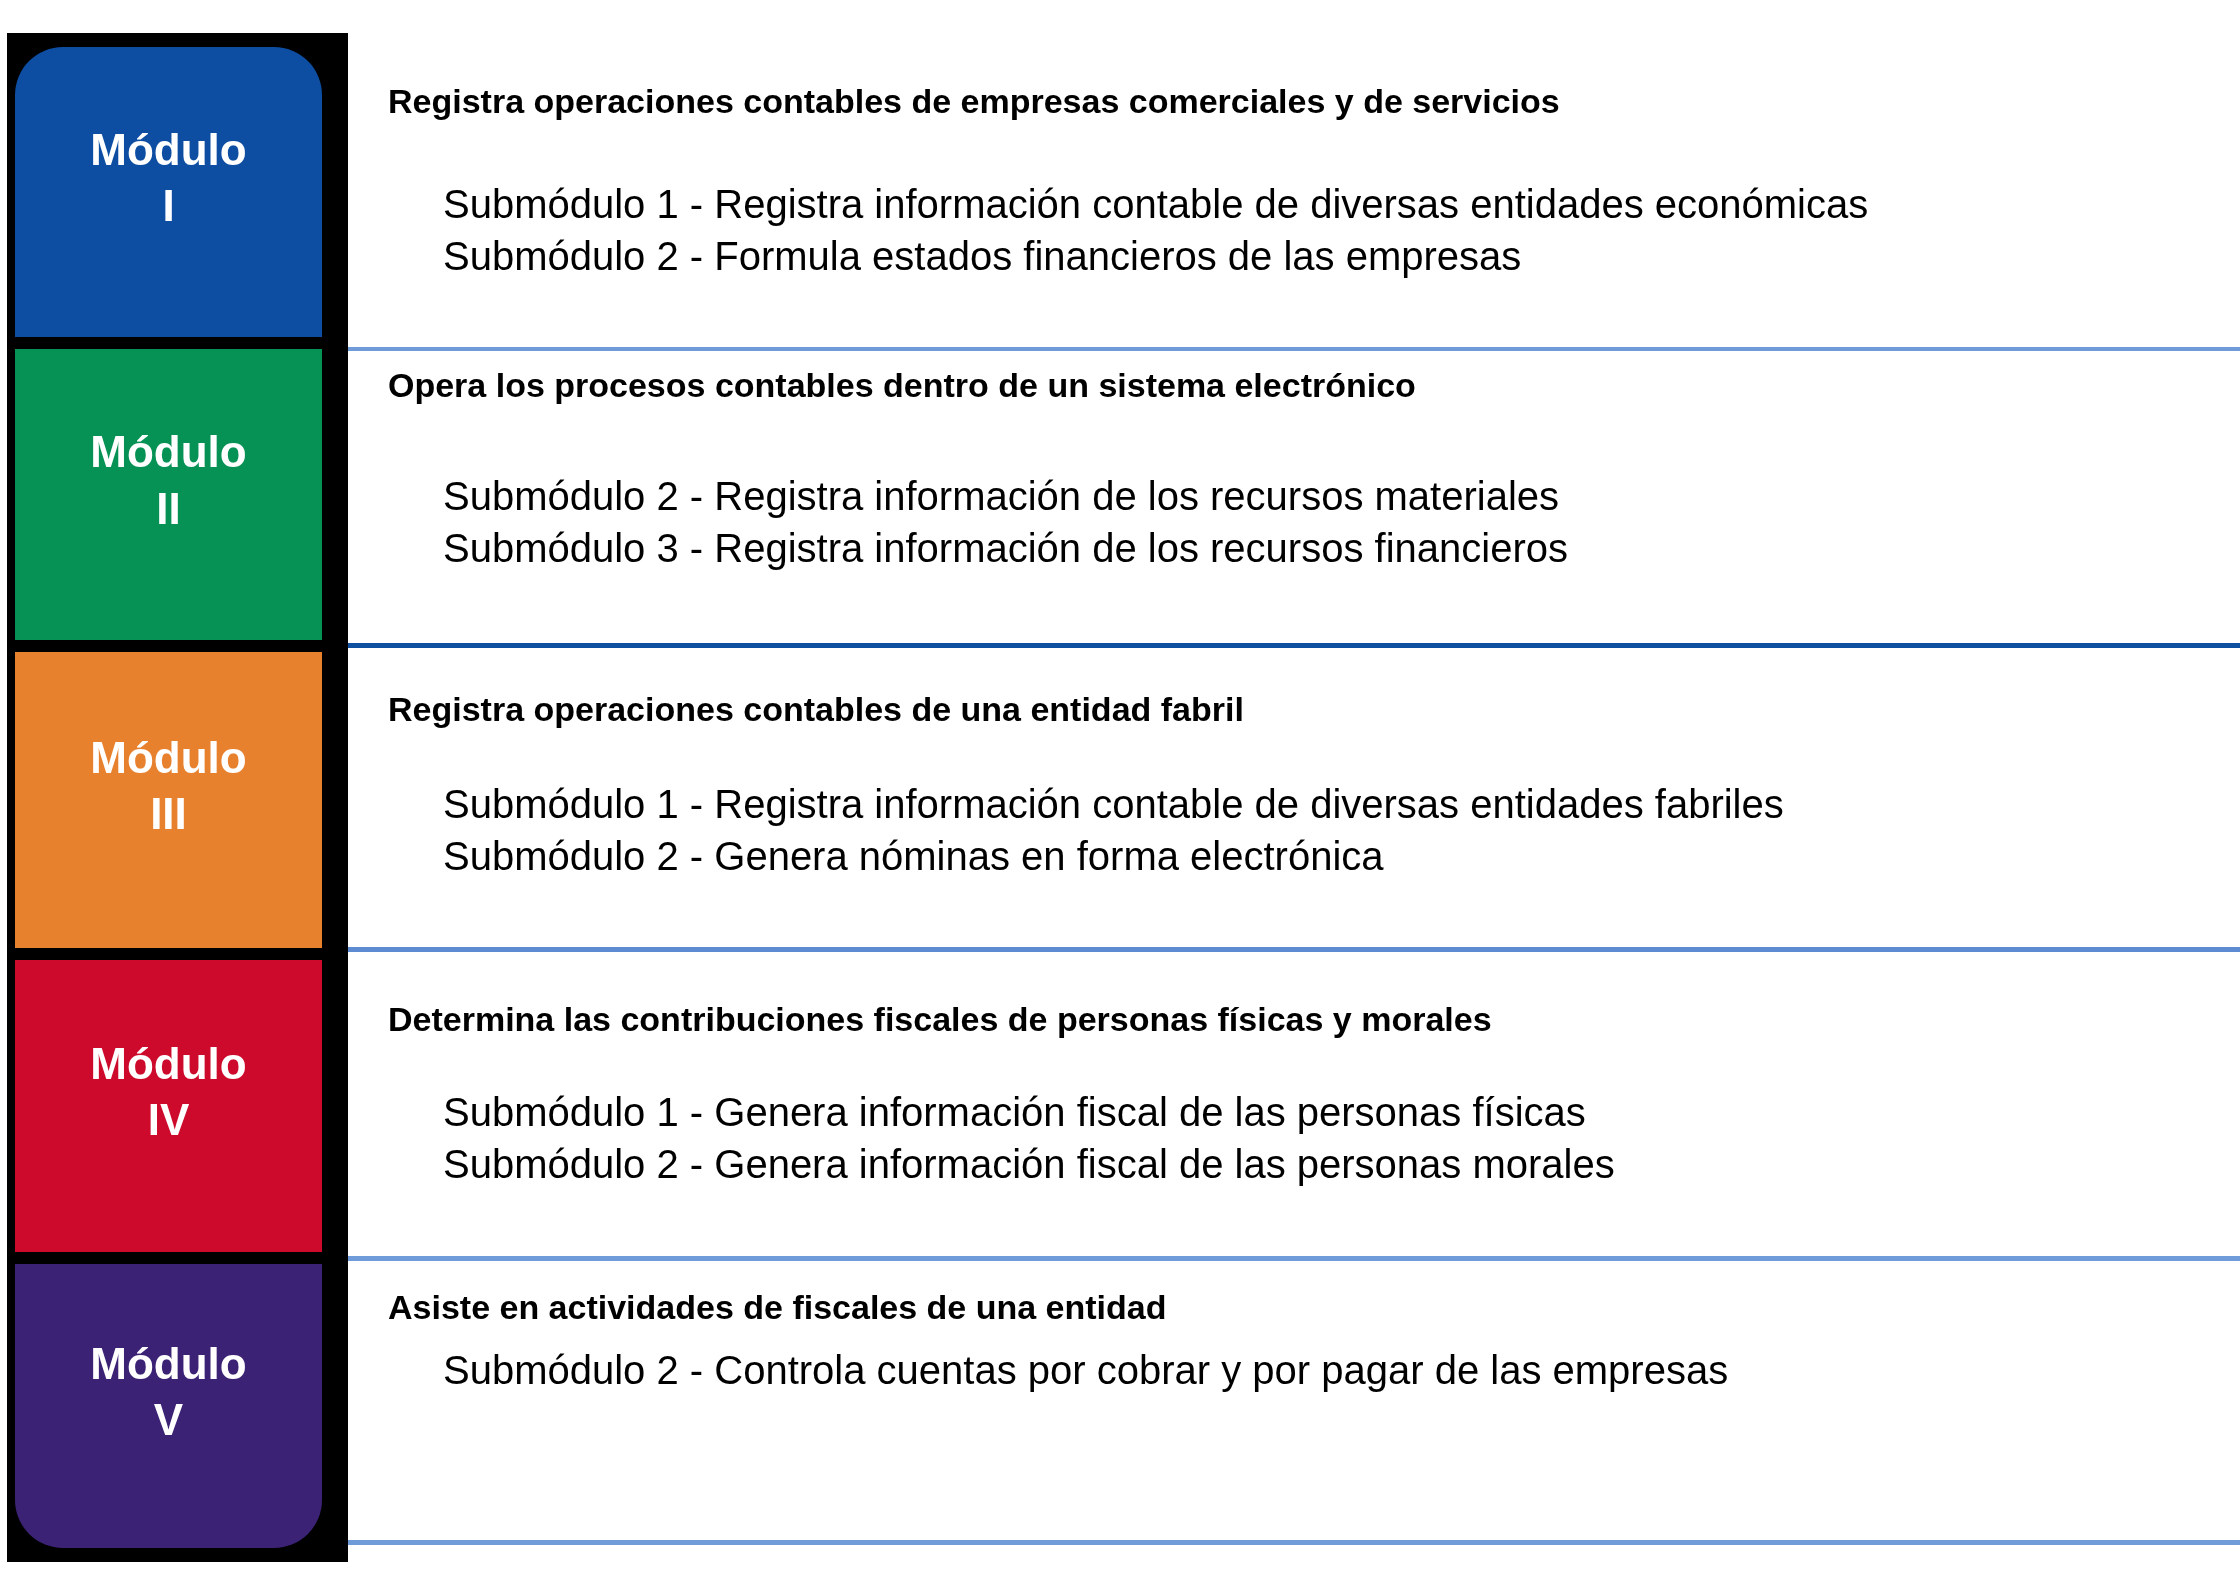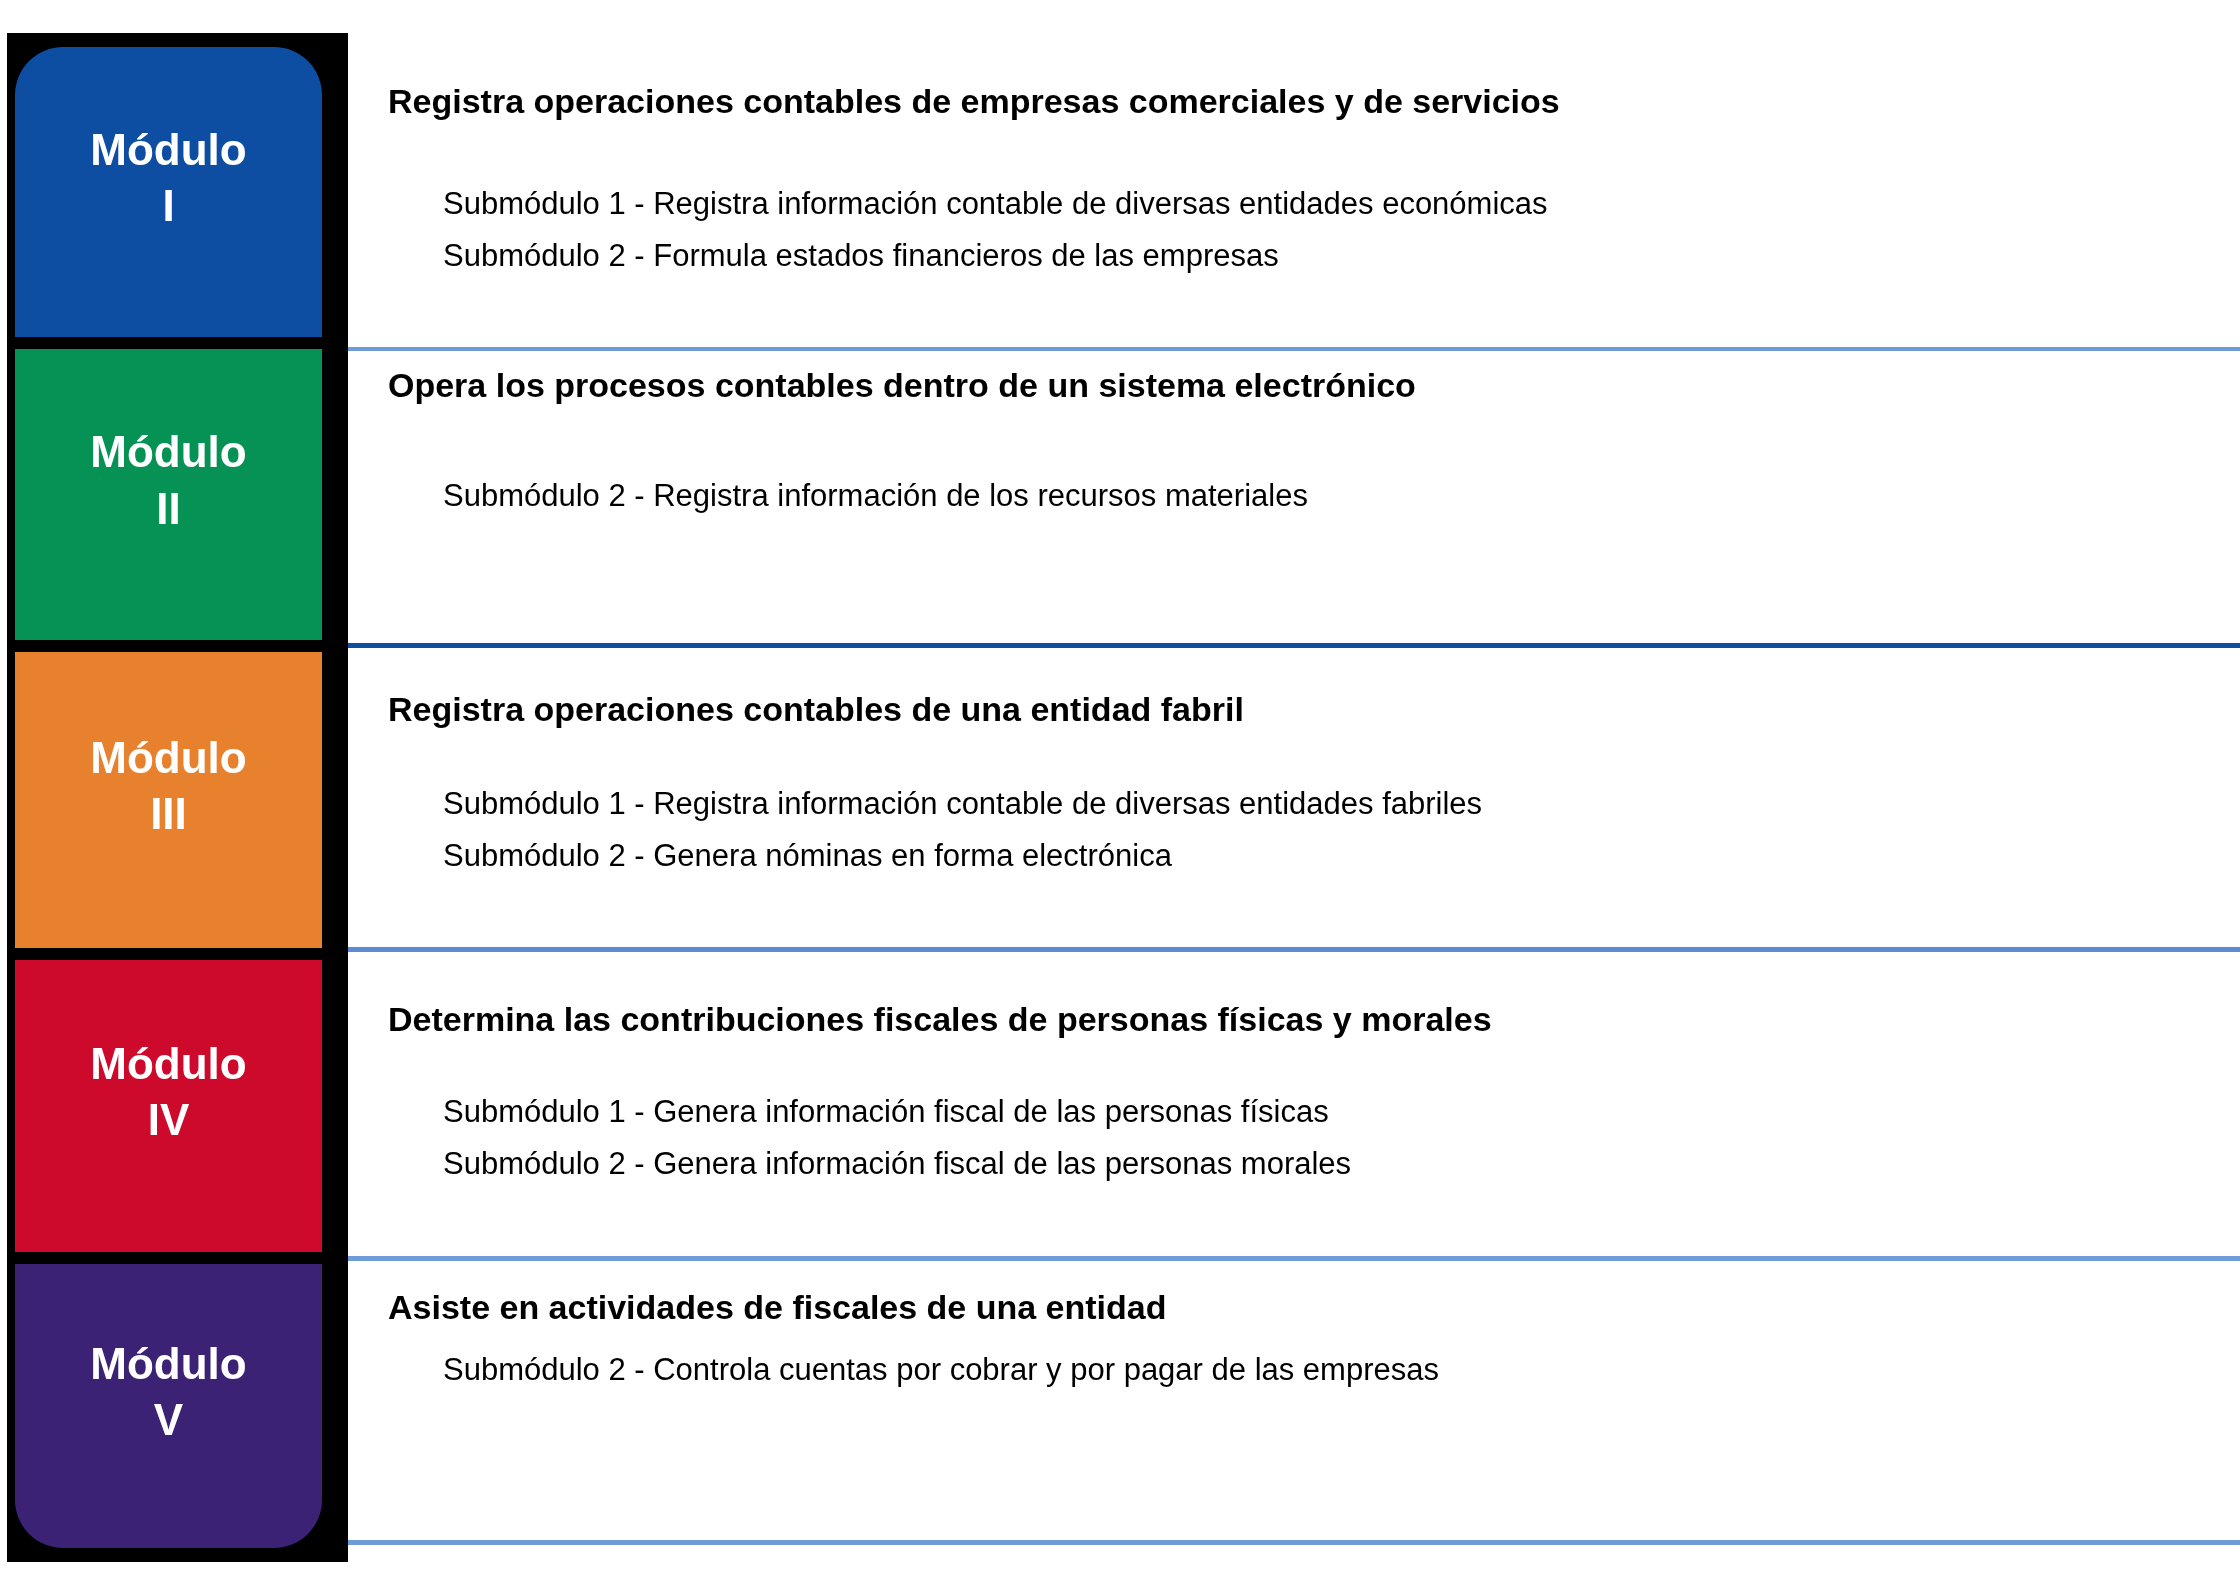--- a/index.html
+++ b/index.html
@@ -68,21 +68,21 @@
     left: 443px;
     width: 1780px;
   }
   .s1 { top: 186px; }
   .s2 { top: 478px; }
   .s3 { top: 786px; }
   .s4 { top: 1094px; }
   .s5 { top: 1352px; }
   .sublist p {
     margin: 0 0 16px 0;
-    font-size: 31px;
+    font-size: 40px;
     line-height: 36px;
   }
 
   
   .divider {
     position: absolute;
     left: 348px;
     width: 1892px;
     height: 5px;
   }
@@ -132,20 +132,21 @@
 
   <h2 class="module-title t1">Registra operaciones contables de empresas comerciales y de servicios</h2>
   <div class="sublist s1">
     <p>Submódulo 1 - Registra información contable de diversas entidades económicas</p>
     <p>Submódulo 2 - Formula estados financieros de las empresas</p>
   </div>
 
   <h2 class="module-title t2">Opera los procesos contables dentro de un sistema electrónico</h2>
   <div class="sublist s2">
     <p>Submódulo 2 - Registra información de los recursos materiales</p>
+    <p>Submódulo 3 - Registra información de los recursos financieros</p>
   </div>
 
   <h2 class="module-title t3">Registra operaciones contables de una entidad fabril</h2>
   <div class="sublist s3">
     <p>Submódulo 1 - Registra información contable de diversas entidades fabriles</p>
     <p>Submódulo 2 - Genera nóminas en forma electrónica</p>
   </div>
 
   <h2 class="module-title t4">Determina las contribuciones fiscales de personas físicas y morales</h2>
   <div class="sublist s4">

